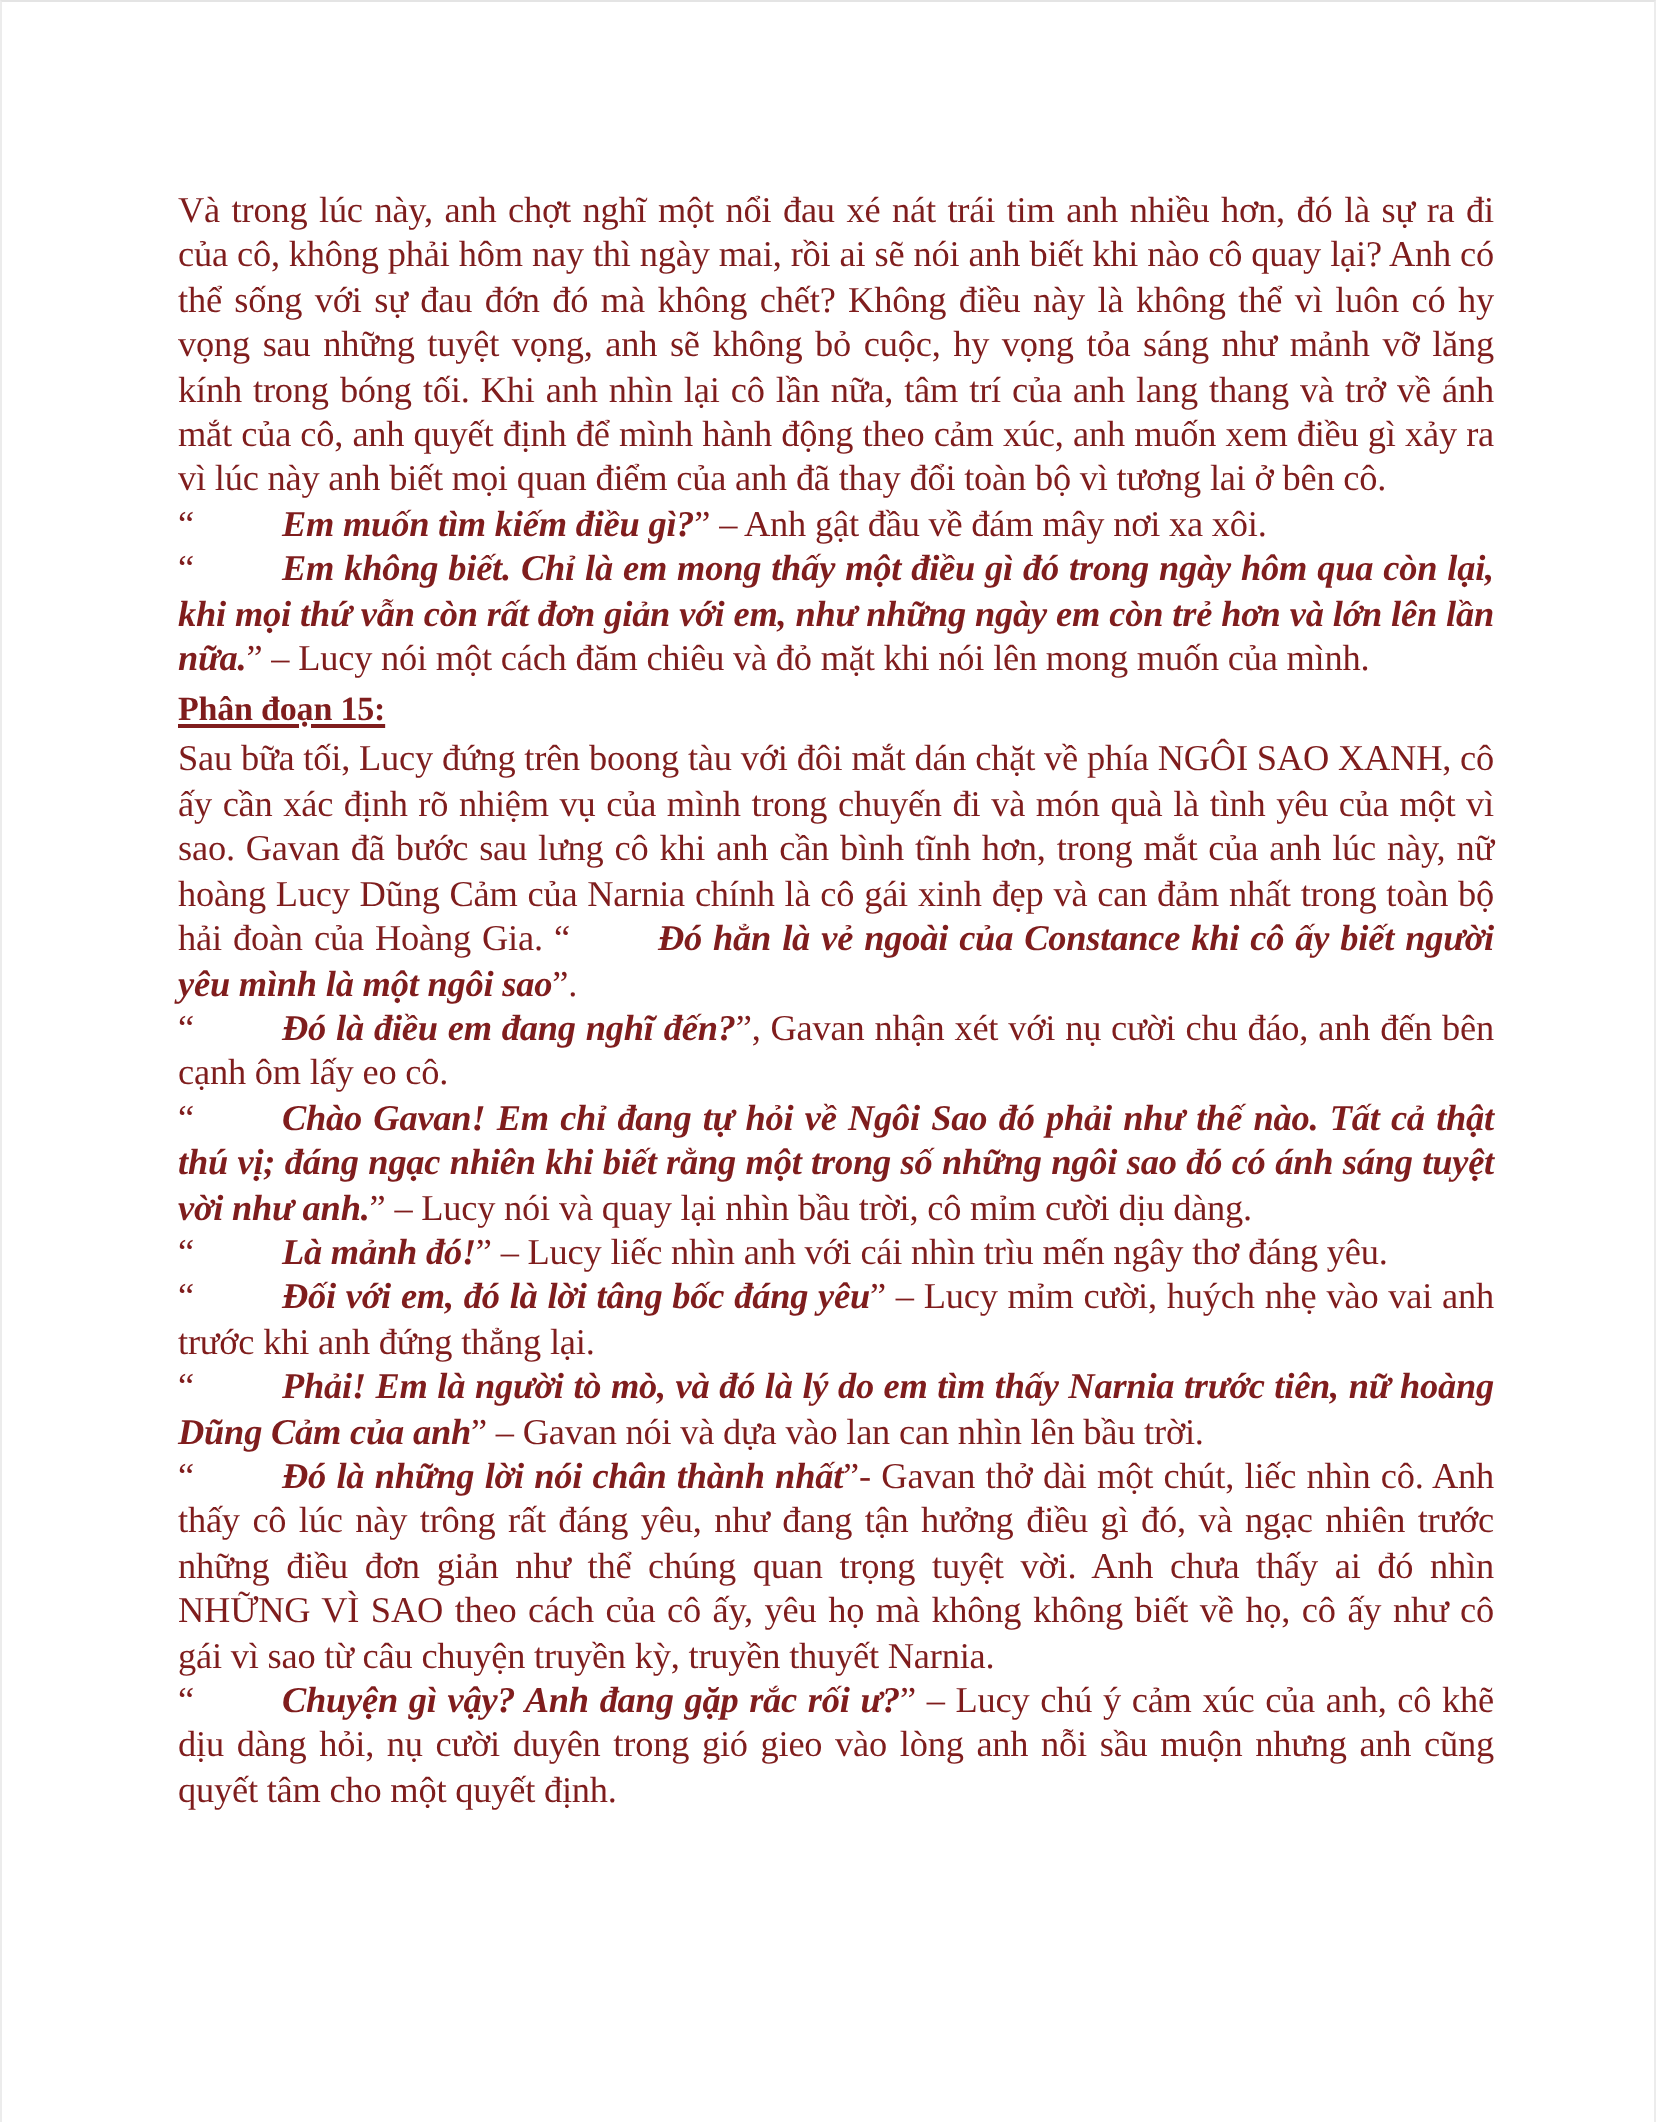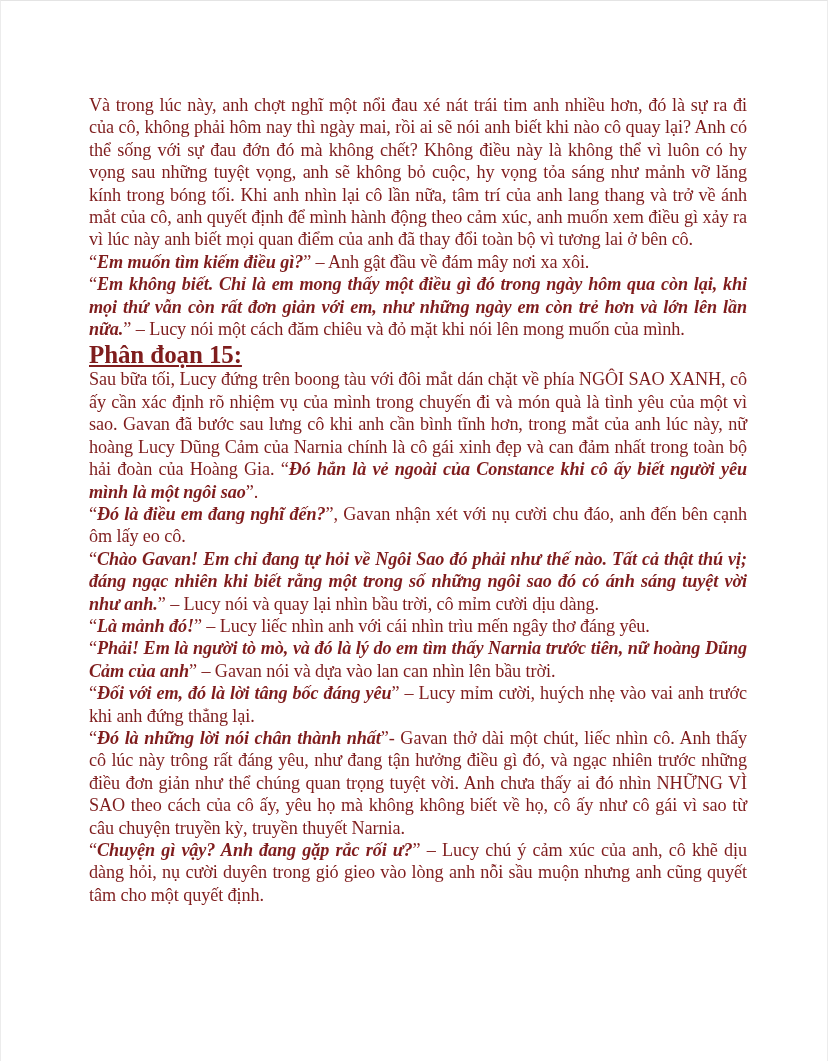--- a/index.html
+++ b/index.html
@@ -19,26 +19,26 @@
       top: 93px;
       width: 658px;
       font-family: "Liberation Serif", "DejaVu Serif", serif;
       font-size: 18.2px;
       line-height: 22.4px;
       color: #7f1d1d;
       text-align: justify;
       letter-spacing: -0.1px;
     }
     .para { margin: 0; padding: 0; }
-    .dlg { font-weight: bold; font-style: italic; }
+    .dlg { font-weight: bold; font-style: italic; margin-left: 44px; }
     .heading {
       margin: 0;
       font-family: "Liberation Serif", "DejaVu Serif", serif;
       font-weight: bold;
-      font-size: 25px;
+      font-size: 17px;
       line-height: 27px;
       text-decoration: underline;
       text-decoration-thickness: 2px;
       text-underline-offset: 2px;
       text-align: left;
       padding-top: 1px;
     }
   </style>
 </head>
 <body>
@@ -56,22 +56,22 @@
   <h2 class="heading">Phân đoạn 15:</h2>
 
   <p class="para"><span>Sau bữa tối, Lucy đứng trên boong tàu với đôi mắt dán chặt về phía NGÔI SAO XANH, cô ấy cần xác định rõ nhiệm vụ của mình trong chuyến đi và món quà là tình yêu của một vì sao. Gavan đã bước sau lưng cô khi anh cần bình tĩnh hơn, trong mắt của anh lúc này, nữ hoàng Lucy Dũng Cảm của Narnia chính là cô gái xinh đẹp và can đảm nhất trong toàn bộ hải đoàn của Hoàng Gia. “</span><span class="dlg">Đó hẳn là vẻ ngoài của Constance khi cô ấy biết người yêu mình là một ngôi sao</span><span>”.</span></p>
 
   <p class="para"><span>“</span><span class="dlg">Đó là điều em đang nghĩ đến?</span><span>”, Gavan nhận xét với nụ cười chu đáo, anh đến bên cạnh ôm lấy eo cô.</span></p>
 
   <p class="para"><span>“</span><span class="dlg">Chào Gavan! Em chỉ đang tự hỏi về Ngôi Sao đó phải như thế nào. Tất cả thật thú vị; đáng ngạc nhiên khi biết rằng một trong số những ngôi sao đó có ánh sáng tuyệt vời như anh.</span><span>” – Lucy nói và quay lại nhìn bầu trời, cô mỉm cười dịu dàng.</span></p>
 
   <p class="para"><span>“</span><span class="dlg">Là mảnh đó!</span><span>” – Lucy liếc nhìn anh với cái nhìn trìu mến ngây thơ đáng yêu.</span></p>
 
+  <p class="para"><span>“</span><span class="dlg">Đối với em, đó là lời tâng bốc đáng yêu</span><span>” – Lucy mỉm cười, huých nhẹ vào vai anh trước khi anh đứng thẳng lại.</span></p>
+
   <p class="para"><span>“</span><span class="dlg">Phải! Em là người tò mò, và đó là lý do em tìm thấy Narnia trước tiên, nữ hoàng Dũng Cảm của anh</span><span>” – Gavan nói và dựa vào lan can nhìn lên bầu trời.</span></p>
-
-  <p class="para"><span>“</span><span class="dlg">Đối với em, đó là lời tâng bốc đáng yêu</span><span>” – Lucy mỉm cười, huých nhẹ vào vai anh trước khi anh đứng thẳng lại.</span></p>
 
   <p class="para"><span>“</span><span class="dlg">Đó là những lời nói chân thành nhất</span><span>”- Gavan thở dài một chút, liếc nhìn cô. Anh thấy cô lúc này trông rất đáng yêu, như đang tận hưởng điều gì đó, và ngạc nhiên trước những điều đơn giản như thể chúng quan trọng tuyệt vời. Anh chưa thấy ai đó nhìn NHỮNG VÌ SAO theo cách của cô ấy, yêu họ mà không không biết về họ, cô ấy như cô gái vì sao từ câu chuyện truyền kỳ, truyền thuyết Narnia.</span></p>
 
   <p class="para"><span>“</span><span class="dlg">Chuyện gì vậy? Anh đang gặp rắc rối ư?</span><span>” – Lucy chú ý cảm xúc của anh, cô khẽ dịu dàng hỏi, nụ cười duyên trong gió gieo vào lòng anh nỗi sầu muộn nhưng anh cũng quyết tâm cho một quyết định.</span></p>
 
 
 </div>
 
 </body></html>

